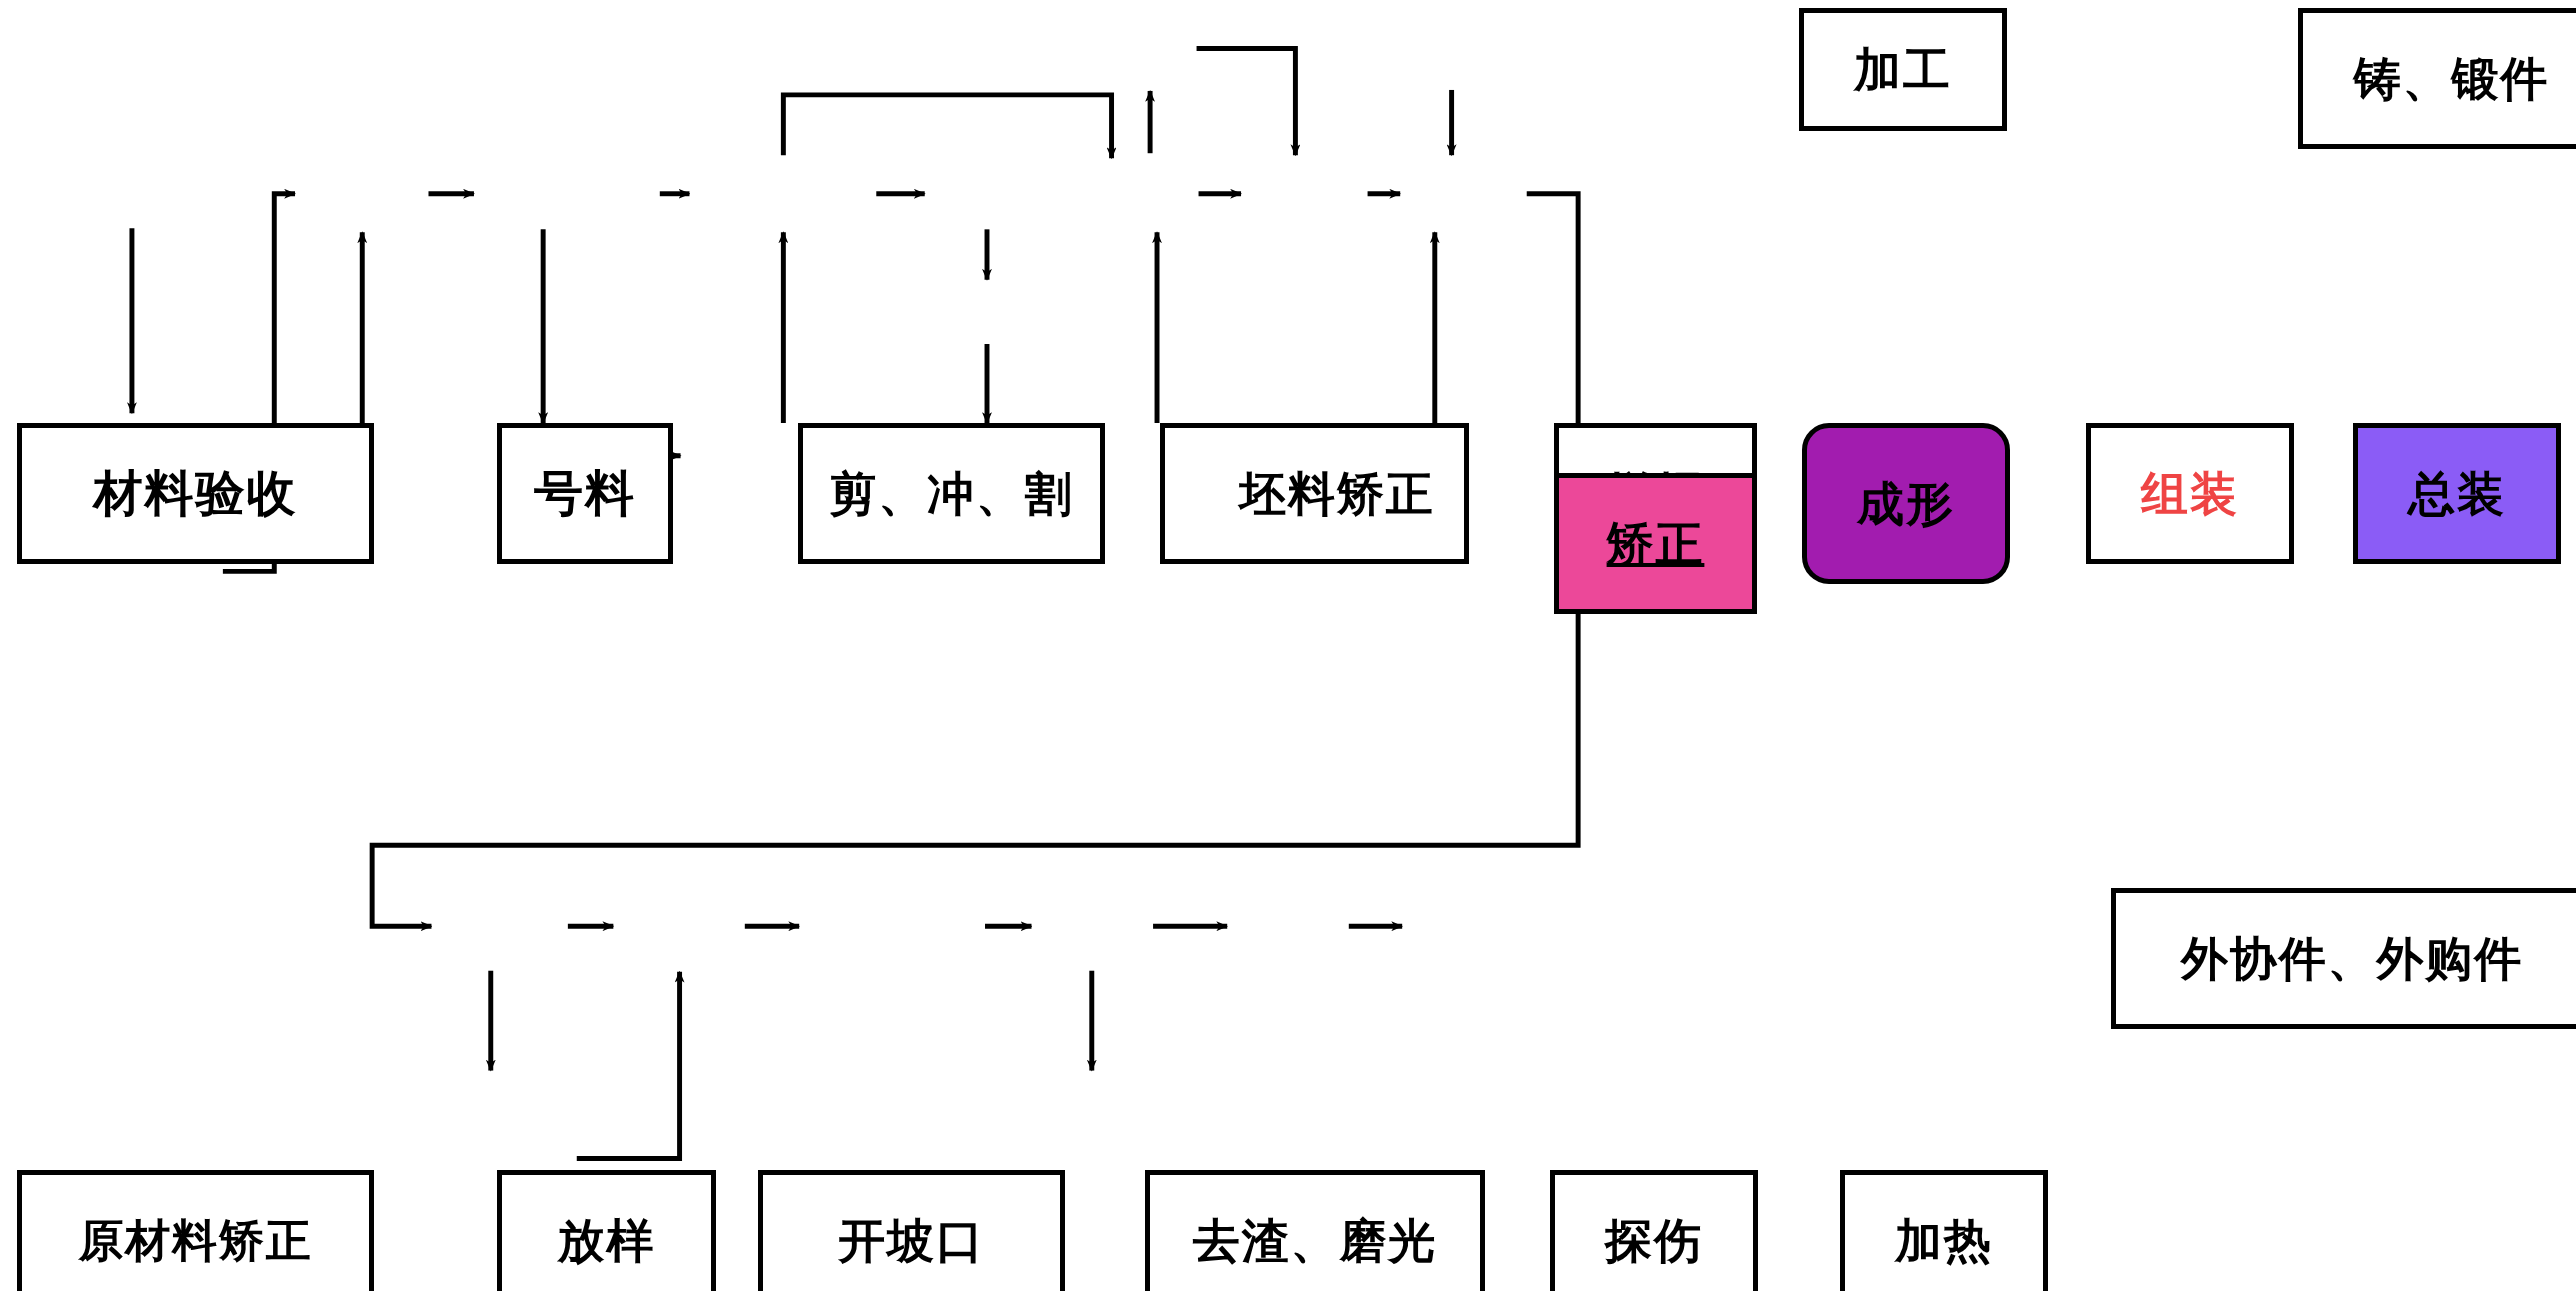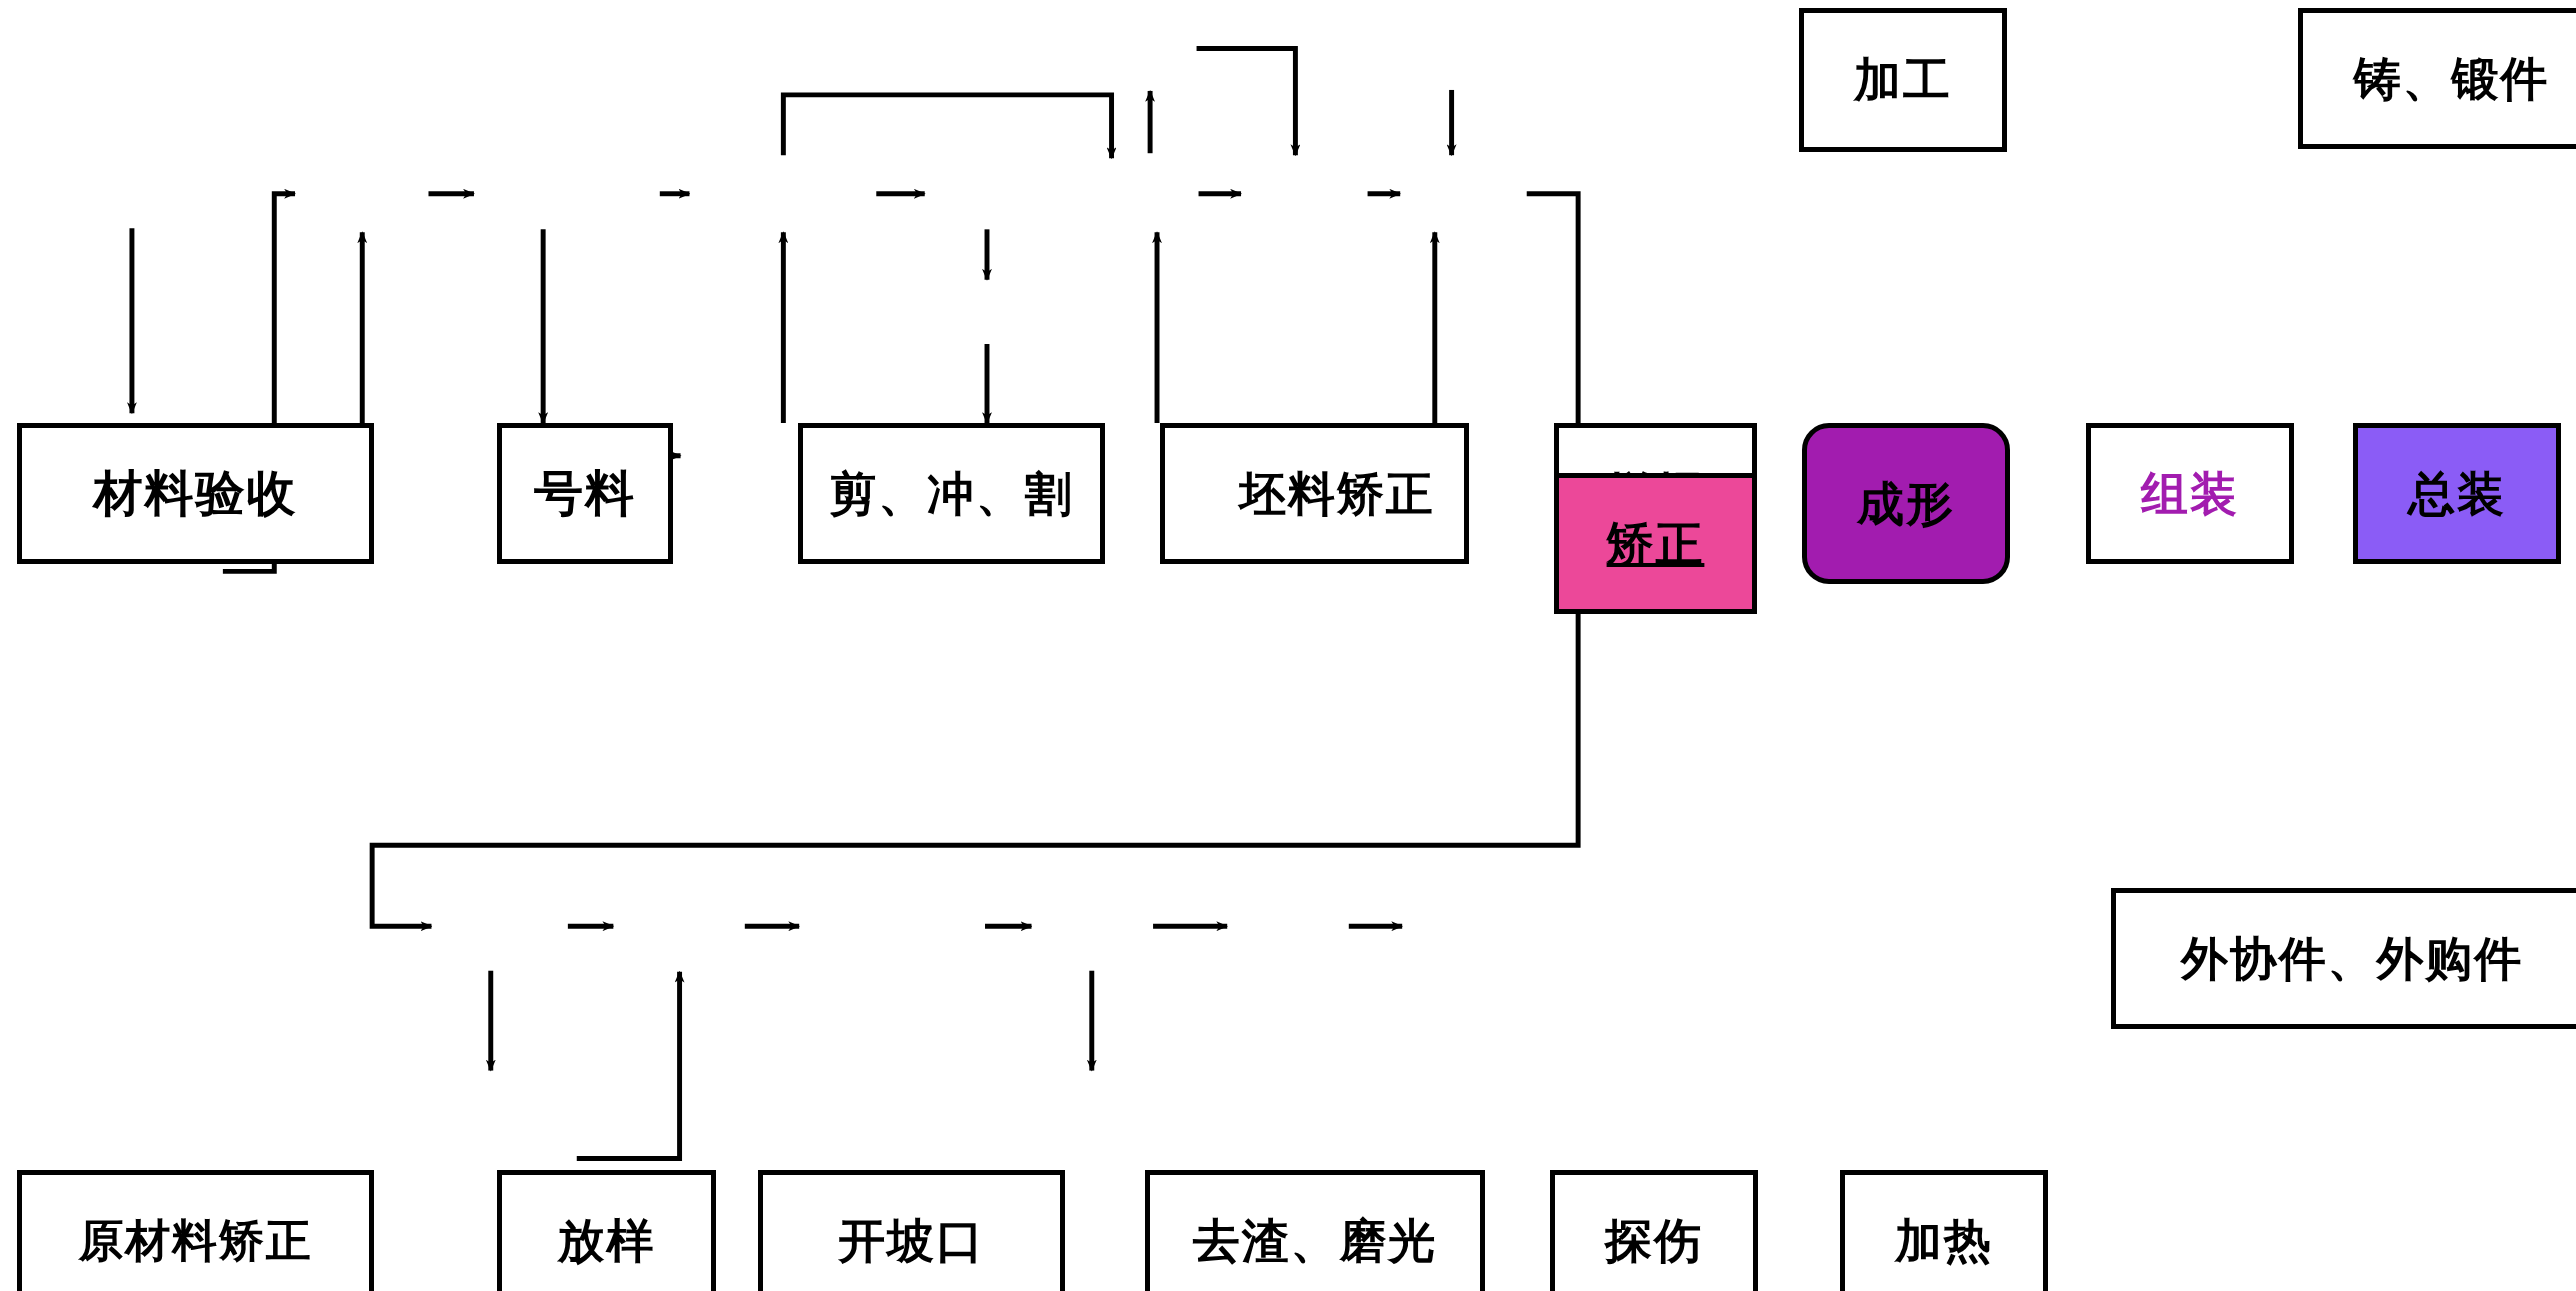--- a/index.html
+++ b/index.html
@@ -122,23 +122,23 @@
       <div class="node t46" style="left: 17px; top: 1170px; width: 357px; height: 141px; border-width: 5px; border-color: rgb(0, 0, 0); background: rgb(255, 255, 255); color: rgb(0, 0, 0);"><span>原材料矫正</span></div>
       <div class="node t50" style="left: 497px; top: 423px; width: 176px; height: 141px; border-width: 5px; border-color: rgb(0, 0, 0); background: rgb(255, 255, 255); color: rgb(0, 0, 0);"><span>号料</span></div>
       <div class="node t48" style="left: 497px; top: 1170px; width: 219px; height: 141px; border-width: 5px; border-color: rgb(0, 0, 0); background: rgb(255, 255, 255); color: rgb(0, 0, 0);"><span>放样</span></div>
       <div class="node t48" style="left: 798px; top: 423px; width: 307px; height: 141px; border-width: 5px; border-color: rgb(0, 0, 0); background: rgb(255, 255, 255); color: rgb(0, 0, 0);"><span>剪、冲、割</span></div>
       <div class="node t48" style="left: 758px; top: 1170px; width: 307px; height: 141px; border-width: 5px; border-color: rgb(0, 0, 0); background: rgb(255, 255, 255); color: rgb(0, 0, 0);"><span>开坡口</span></div>
       <div class="node t48" style="left: 1160px; top: 423px; width: 309px; height: 141px; border-width: 5px; border-color: rgb(0, 0, 0); background: rgb(255, 255, 255); color: rgb(0, 0, 0); padding-left: 45px;"><span>坯料矫正</span></div>
       <div class="node t48" style="left: 1145px; top: 1170px; width: 340px; height: 141px; border-width: 5px; border-color: rgb(0, 0, 0); background: rgb(255, 255, 255); color: rgb(0, 0, 0);"><span>去渣、磨光</span></div>
       <div class="node t48" style="left: 1554px; top: 423px; width: 203px; height: 141px; border-width: 5px; border-color: rgb(0, 0, 0); background: rgb(255, 255, 255); color: rgb(0, 0, 0);"><span>拼焊</span></div>
       <div class="node t48" style="left: 1554px; top: 473px; width: 203px; height: 141px; border-width: 5px; border-color: rgb(0, 0, 0); background: #ec4899; color: rgb(0, 0, 0); text-decoration: underline;"><span>矫正</span></div>
       <div class="node t48" style="left: 1550px; top: 1170px; width: 208px; height: 141px; border-width: 5px; border-color: rgb(0, 0, 0); background: rgb(255, 255, 255); color: rgb(0, 0, 0);"><span>探伤</span></div>
-      <div class="node t48" style="left: 1799px; top: 8px; width: 208px; height: 144px; border-width: 5px; border-color: rgb(0, 0, 0); background: rgb(255, 255, 255); color: rgb(0, 0, 0);"><span>加工</span></div>
+      <div class="node t48" style="left: 1799px; top: 8px; width: 208px; height: 123px; border-width: 5px; border-color: rgb(0, 0, 0); background: rgb(255, 255, 255); color: rgb(0, 0, 0);"><span>加工</span></div>
       <div class="node t48" style="left: 1802px; top: 423px; width: 208px; height: 161px; border-width: 5px; border-color: rgb(0, 0, 0); background: #a21caf; color: rgb(0, 0, 0); border-radius: 27px;"><span>成形</span></div>
       <div class="node t48" style="left: 1840px; top: 1170px; width: 208px; height: 141px; border-width: 5px; border-color: rgb(0, 0, 0); background: rgb(255, 255, 255); color: rgb(0, 0, 0);"><span>加热</span></div>
-      <div class="node t48" style="left: 2086px; top: 423px; width: 208px; height: 141px; border-width: 5px; border-color: rgb(0, 0, 0); background: rgb(255, 255, 255); color: #a21caf; align-items: center;"><span>组装</span></div>
+      <div class="node t48" style="left: 2086px; top: 423px; width: 208px; height: 141px; border-width: 5px; border-color: rgb(0, 0, 0); background: rgb(255, 255, 255); color: #ef4444; align-items: center;"><span>组装</span></div>
       <div class="node t48" style="left: 2298px; top: 8px; width: 307px; height: 141px; border-width: 5px; border-color: rgb(0, 0, 0); background: rgb(255, 255, 255); color: rgb(0, 0, 0);"><span>铸、锻件</span></div>
       <div class="node t48" style="left: 2353px; top: 423px; width: 208px; height: 141px; border-width: 5px; border-color: rgb(0, 0, 0); background: #8b5cf6; color: rgb(0, 0, 0);"><span>总装</span></div>
       <div class="node t48" style="left: 2064px; top: 888px; width: 482px; height: 141px; border-width: 5px; border-color: rgb(0, 0, 0); background: rgb(255, 255, 255); color: rgb(0, 0, 0); margin-left: 47px;"><span>外协件、外购件</span></div>
     </div>
 
 </div>
 
 
 </body></html>

